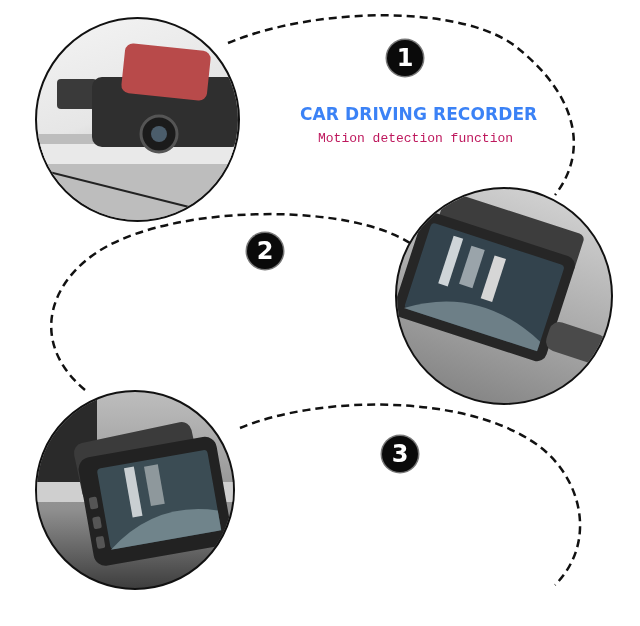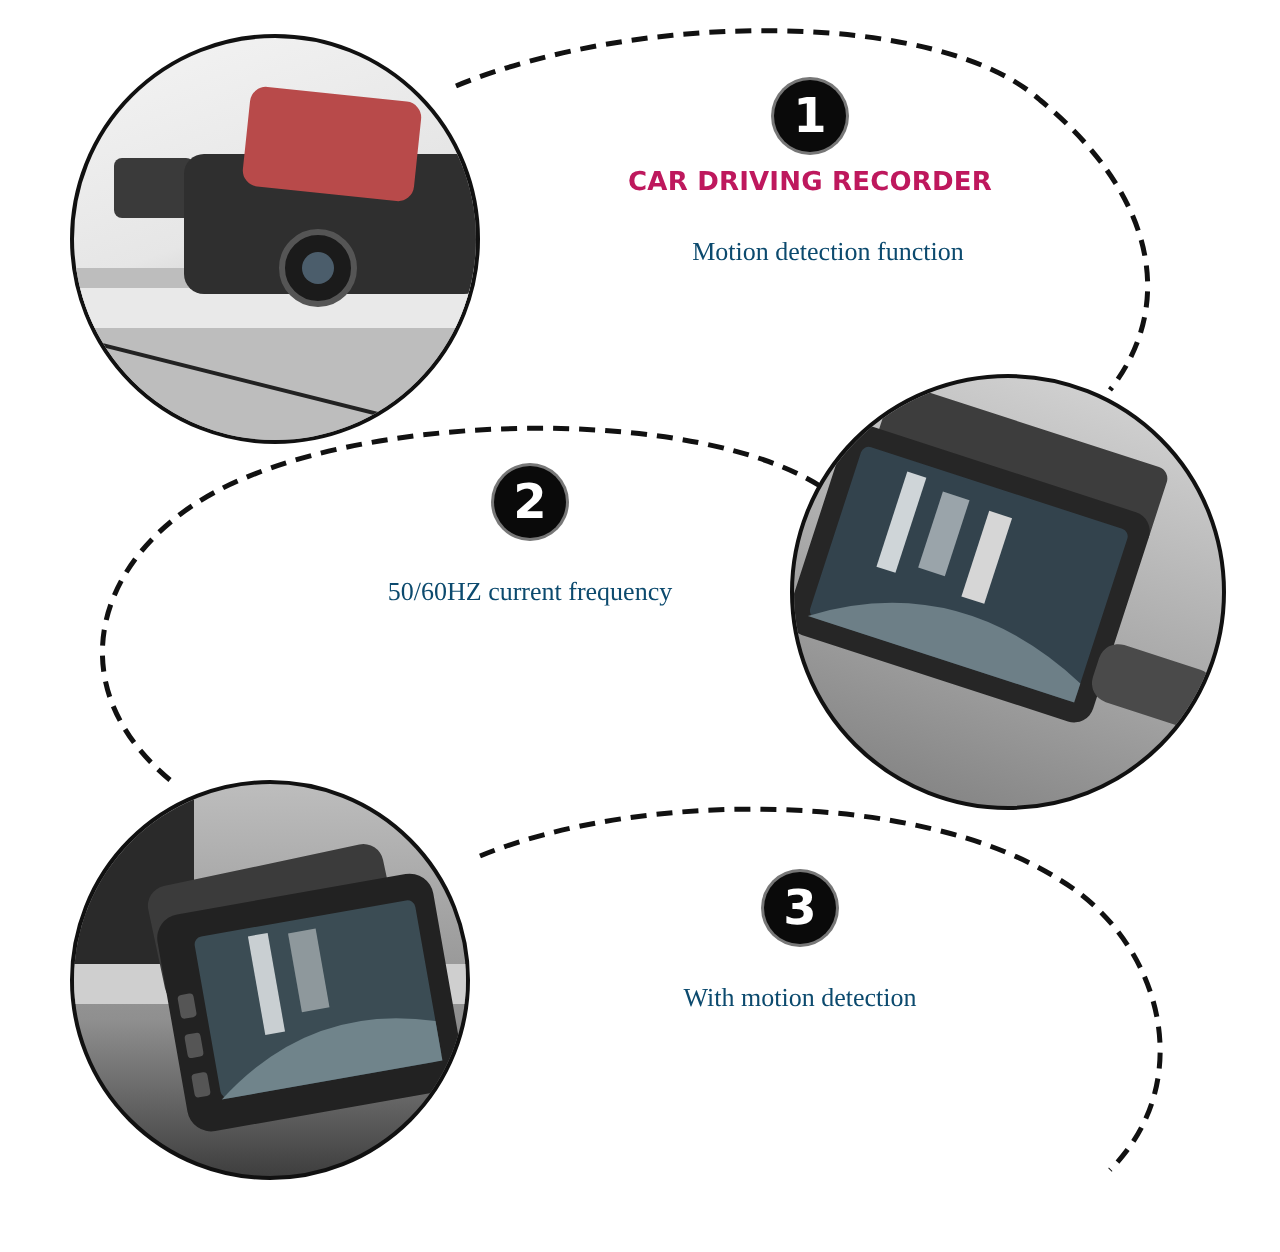--- a/index.html
+++ b/index.html
@@ -3,22 +3,22 @@
 <meta charset="utf-8">
 <style>
   html, body { margin:0; padding:0; background:#ffffff; }
   body { width:640px; height:626px; position:relative; overflow:hidden; font-family:"DejaVu Sans", sans-serif; }
   .canvas { position:absolute; left:0; top:0; width:640px; height:626px; }
   svg.lines { position:absolute; left:0; top:0; width:640px; height:626px; }
   .feature { position:absolute; text-align:center; }
   .badge { width:36px; height:36px; border-radius:50%; background:#0a0a0a; color:#fff;
            font-family:"DejaVu Sans", sans-serif; font-weight:bold; font-size:24px; line-height:36px;
            margin:0 auto; box-shadow:0 0 0 1.5px #777; }
-  .title { font-family:"DejaVu Sans", sans-serif; font-weight:bold; font-size:13px; color:#be185d; margin-top:8px; letter-spacing:0.1px; white-space:nowrap; }
-  .subtitle { font-family:Liberation Serif, serif; font-size:13px; color:#0c4a6e; margin-top:19px; white-space:nowrap; }
+  .title { font-family:"DejaVu Sans", sans-serif; font-weight:bold; font-size:17px; color:#3b82f6; margin-top:28px; letter-spacing:0.1px; white-space:nowrap; }
+  .subtitle { font-family:Liberation Mono, monospace; font-size:13px; color:#be185d; margin-top:7px; white-space:nowrap; }
   .photo { position:absolute; border-radius:50%; border:2.5px solid #111; overflow:hidden; box-sizing:border-box; }
 </style>
 </head>
 <body>
 
 <div class="canvas">
 
   <svg class="lines" viewBox="0 0 640 626">
     <g fill="none" stroke="#111" stroke-width="2.5" stroke-dasharray="8,5">
 
@@ -77,21 +77,19 @@
   </div>
 
   <div class="feature" style="left:300px;top:40px;width:210px;">
     <div class="badge">1</div>
     <div class="title">CAR DRIVING RECORDER</div>
     <div class="subtitle" style="margin-left:18px;">Motion detection function</div>
   </div>
 
   <div class="feature" style="left:165px;top:233px;width:200px;">
     <div class="badge">2</div>
-    <div class="subtitle">50/60HZ current frequency</div>
   </div>
 
   <div class="feature" style="left:295px;top:436px;width:210px;">
     <div class="badge">3</div>
-    <div class="subtitle">With motion detection</div>
   </div>
 
 </div>
 
 </body></html>

